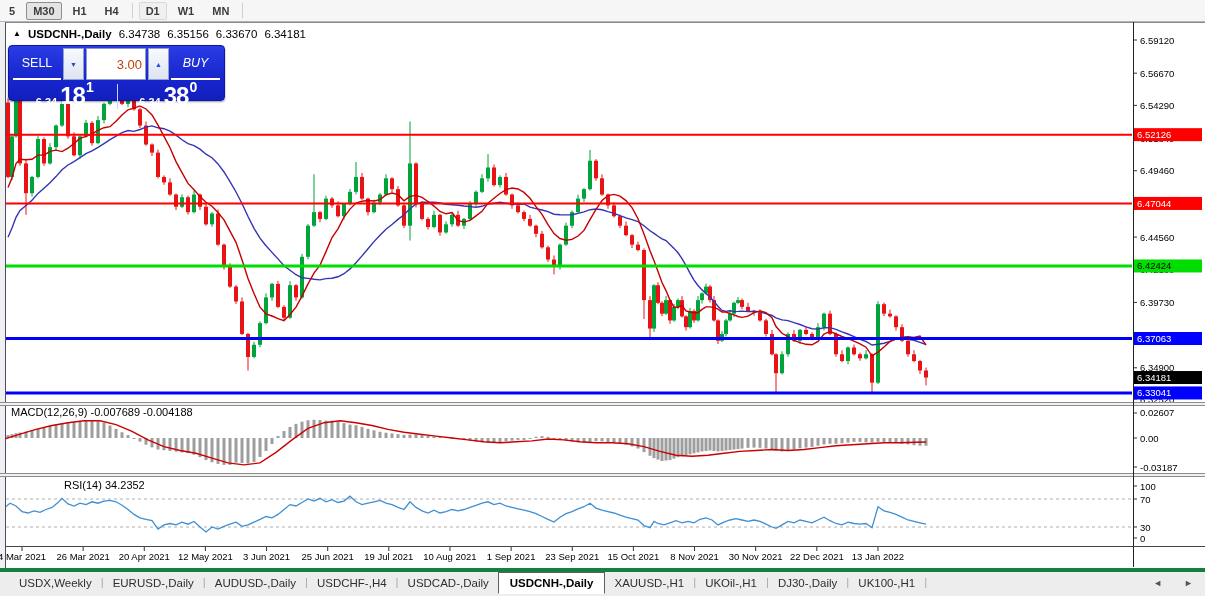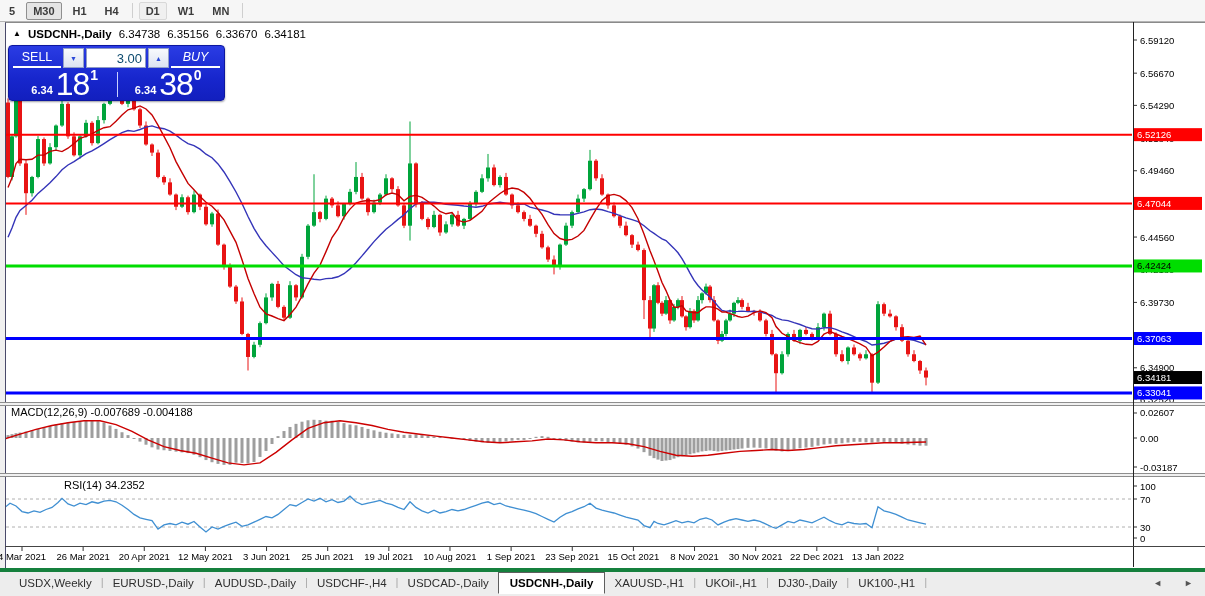--- a/index.html
+++ b/index.html
@@ -18,30 +18,30 @@
   .chart-title .tri{font-size:8px;position:relative;top:-1px;}
   
   .pane-sep{position:absolute;left:0;width:1205px;height:2px;background:#f0f0f0;border-top:1px solid #8e8e8e;border-bottom:1px solid #8e8e8e;z-index:2;}
   .axis-vline{position:absolute;left:1133px;top:22px;width:1px;height:545px;background:#222;z-index:2;}
   .axis-hline{position:absolute;left:5px;top:546px;width:1200px;height:1px;background:#444;z-index:2;}
   .pane-label{position:absolute;z-index:2;font-size:11px;color:#000;}
   
   .trade-panel{position:absolute;left:8px;top:45px;width:217px;height:56px;z-index:3;border-radius:4px;
     background:linear-gradient(180deg,#2a3ce4 0%,#1726cd 60%,#121fbe 100%);border:1px solid #0d17a0;
     box-shadow:0 1px 2px rgba(0,0,20,.4);box-sizing:border-box;padding:2px 4px;color:#fff;}
-  .tp-row1{display:flex;align-items:stretch;height:20px;gap:2px;}
+  .tp-row1{display:flex;align-items:stretch;height:32px;gap:2px;}
   .tp-btn{flex:0 0 auto;background:transparent;border:none;border-bottom:2px solid #fff;color:#fff;font-size:12.5px;font-family:"Liberation Sans",sans-serif;padding:0 2px;line-height:18px;cursor:pointer;}
   .tp-sell{width:48px;text-align:center;}
   .tp-buy{width:49px;text-align:center;font-style:italic;}
   .tp-spin{flex:0 0 19px;background:linear-gradient(180deg,#f8fafd,#dde3f2);border:1px solid #93a0c8;color:#2b49d8;font-size:7px;display:flex;align-items:center;justify-content:center;cursor:pointer;}
-  .tp-input{flex:1;border:1px solid #8e9ac6;background:#fff;color:#0c4a6e;font-size:13px;text-align:right;padding:0 3px;font-family:"Liberation Sans",sans-serif;min-width:0;}
+  .tp-input{flex:1;border:1px solid #8e9ac6;background:#fff;color:#c2410c;font-size:13px;text-align:right;padding:0 3px;font-family:"Liberation Sans",sans-serif;min-width:0;}
   .tp-row2{display:flex;height:31px;position:relative;}
   .tp-price{flex:1;display:flex;align-items:flex-end;justify-content:center;gap:1px;padding-bottom:1px;}
   .tp-small{font-size:11px;font-weight:bold;line-height:16px;margin-right:2px;}
-  .tp-big{font-size:32px;line-height:28px;font-weight:400;letter-spacing:-1px;}
+  .tp-big{font-size:24px;line-height:28px;font-weight:700;letter-spacing:-1px;}
   .tp-sup{font-size:14px;font-weight:bold;line-height:10px;align-self:flex-start;margin-top:2px;}
   .tp-div{position:absolute;left:50%;top:4px;bottom:2px;width:1px;background:#c8d0ff;}
   
   .tabbar{position:absolute;left:0;top:568px;width:1205px;height:28px;background:#ededed;border-top:4px solid #15803d;display:flex;align-items:flex-start;z-index:5;font-size:11.5px;color:#2e2e2e;}
   .tab{padding:4px 9px 3px;margin-top:1px;white-space:nowrap;cursor:pointer;}
   .tab.active{background:#fff;border:1px solid #5e5e5e;border-bottom:1px solid #fff;margin-top:0;padding:4px 11px;font-weight:bold;color:#000;}
   .tab-sep{color:#aaa;margin-top:4px;}
   .tab-arrows{position:absolute;right:12px;top:6px;display:flex;gap:22px;color:#555;font-size:9px;}
   .tab-arrows span{cursor:pointer;}
 </style>

